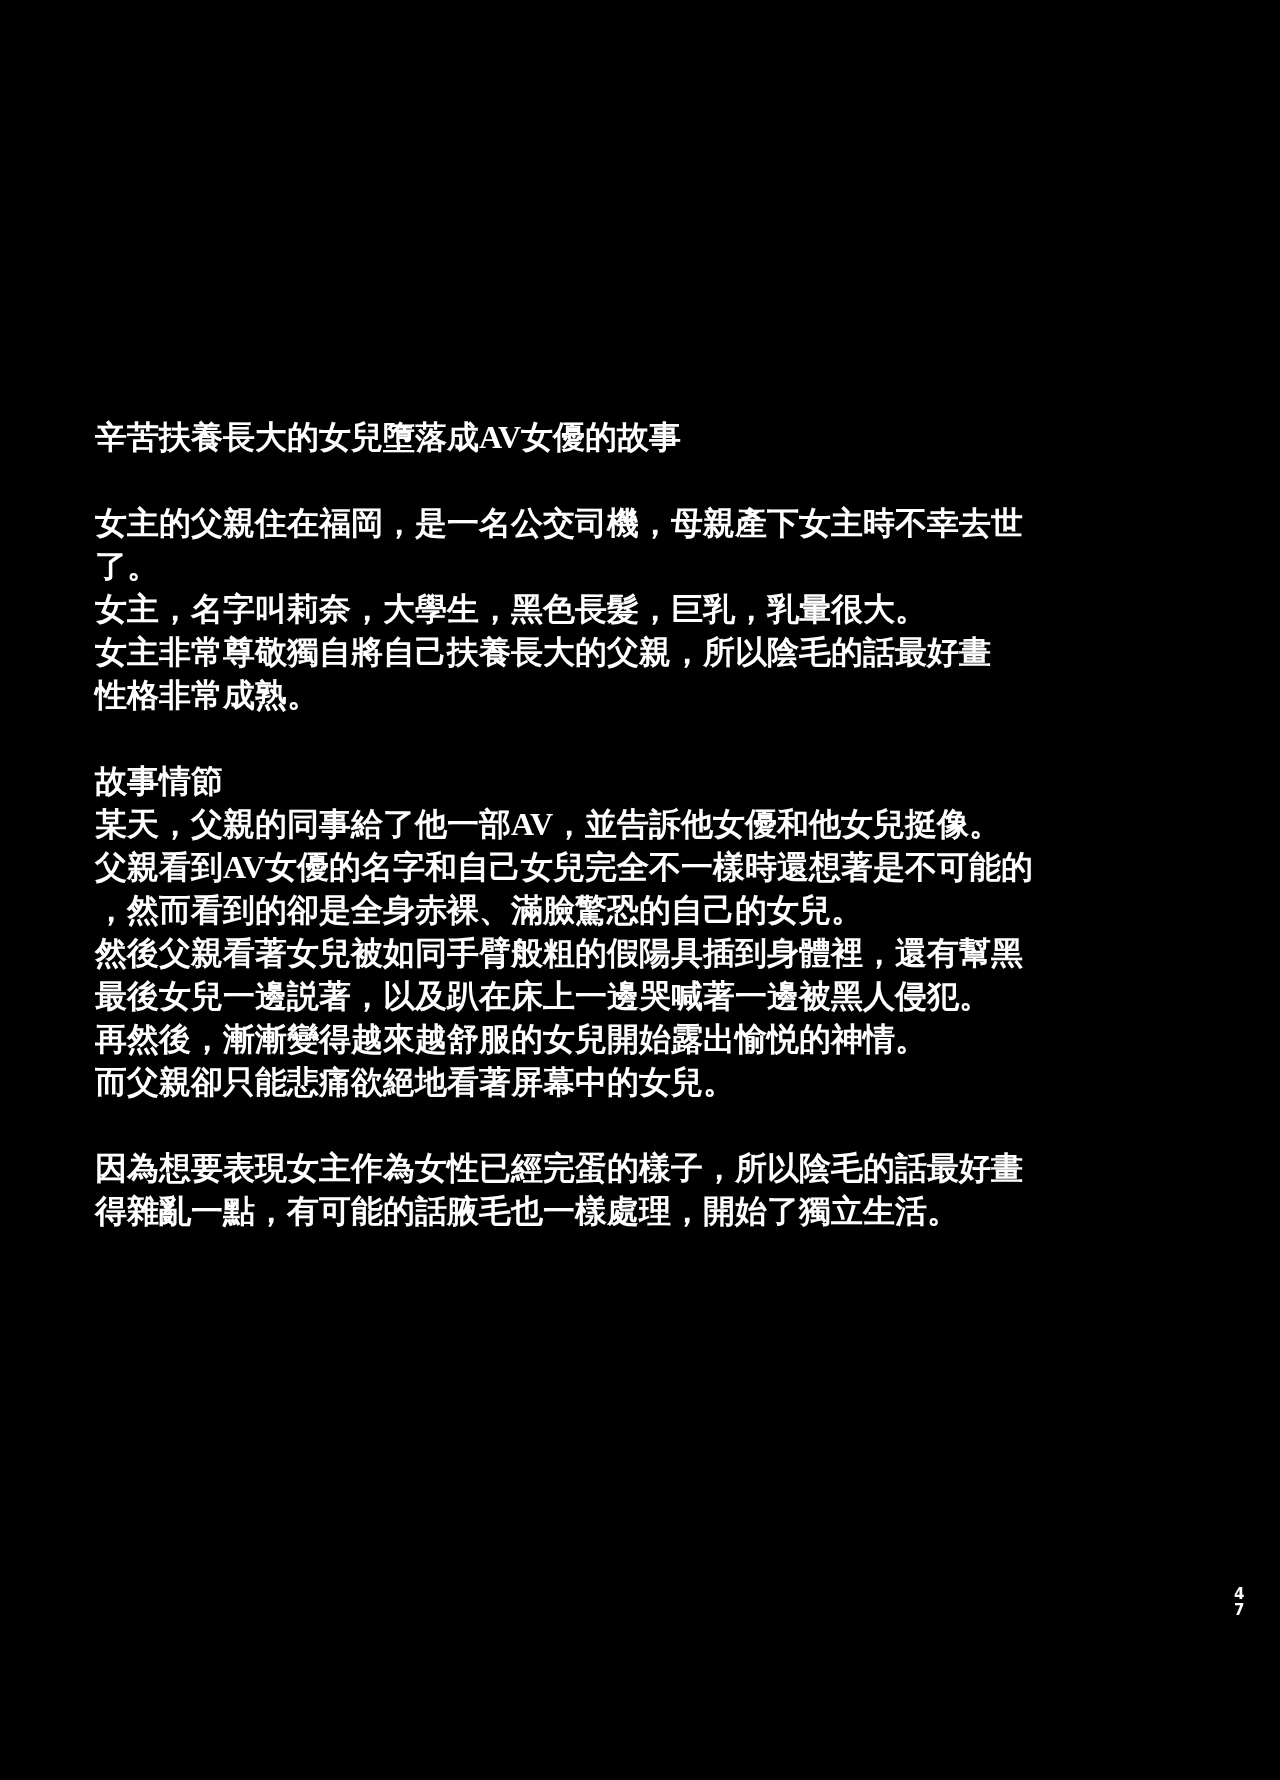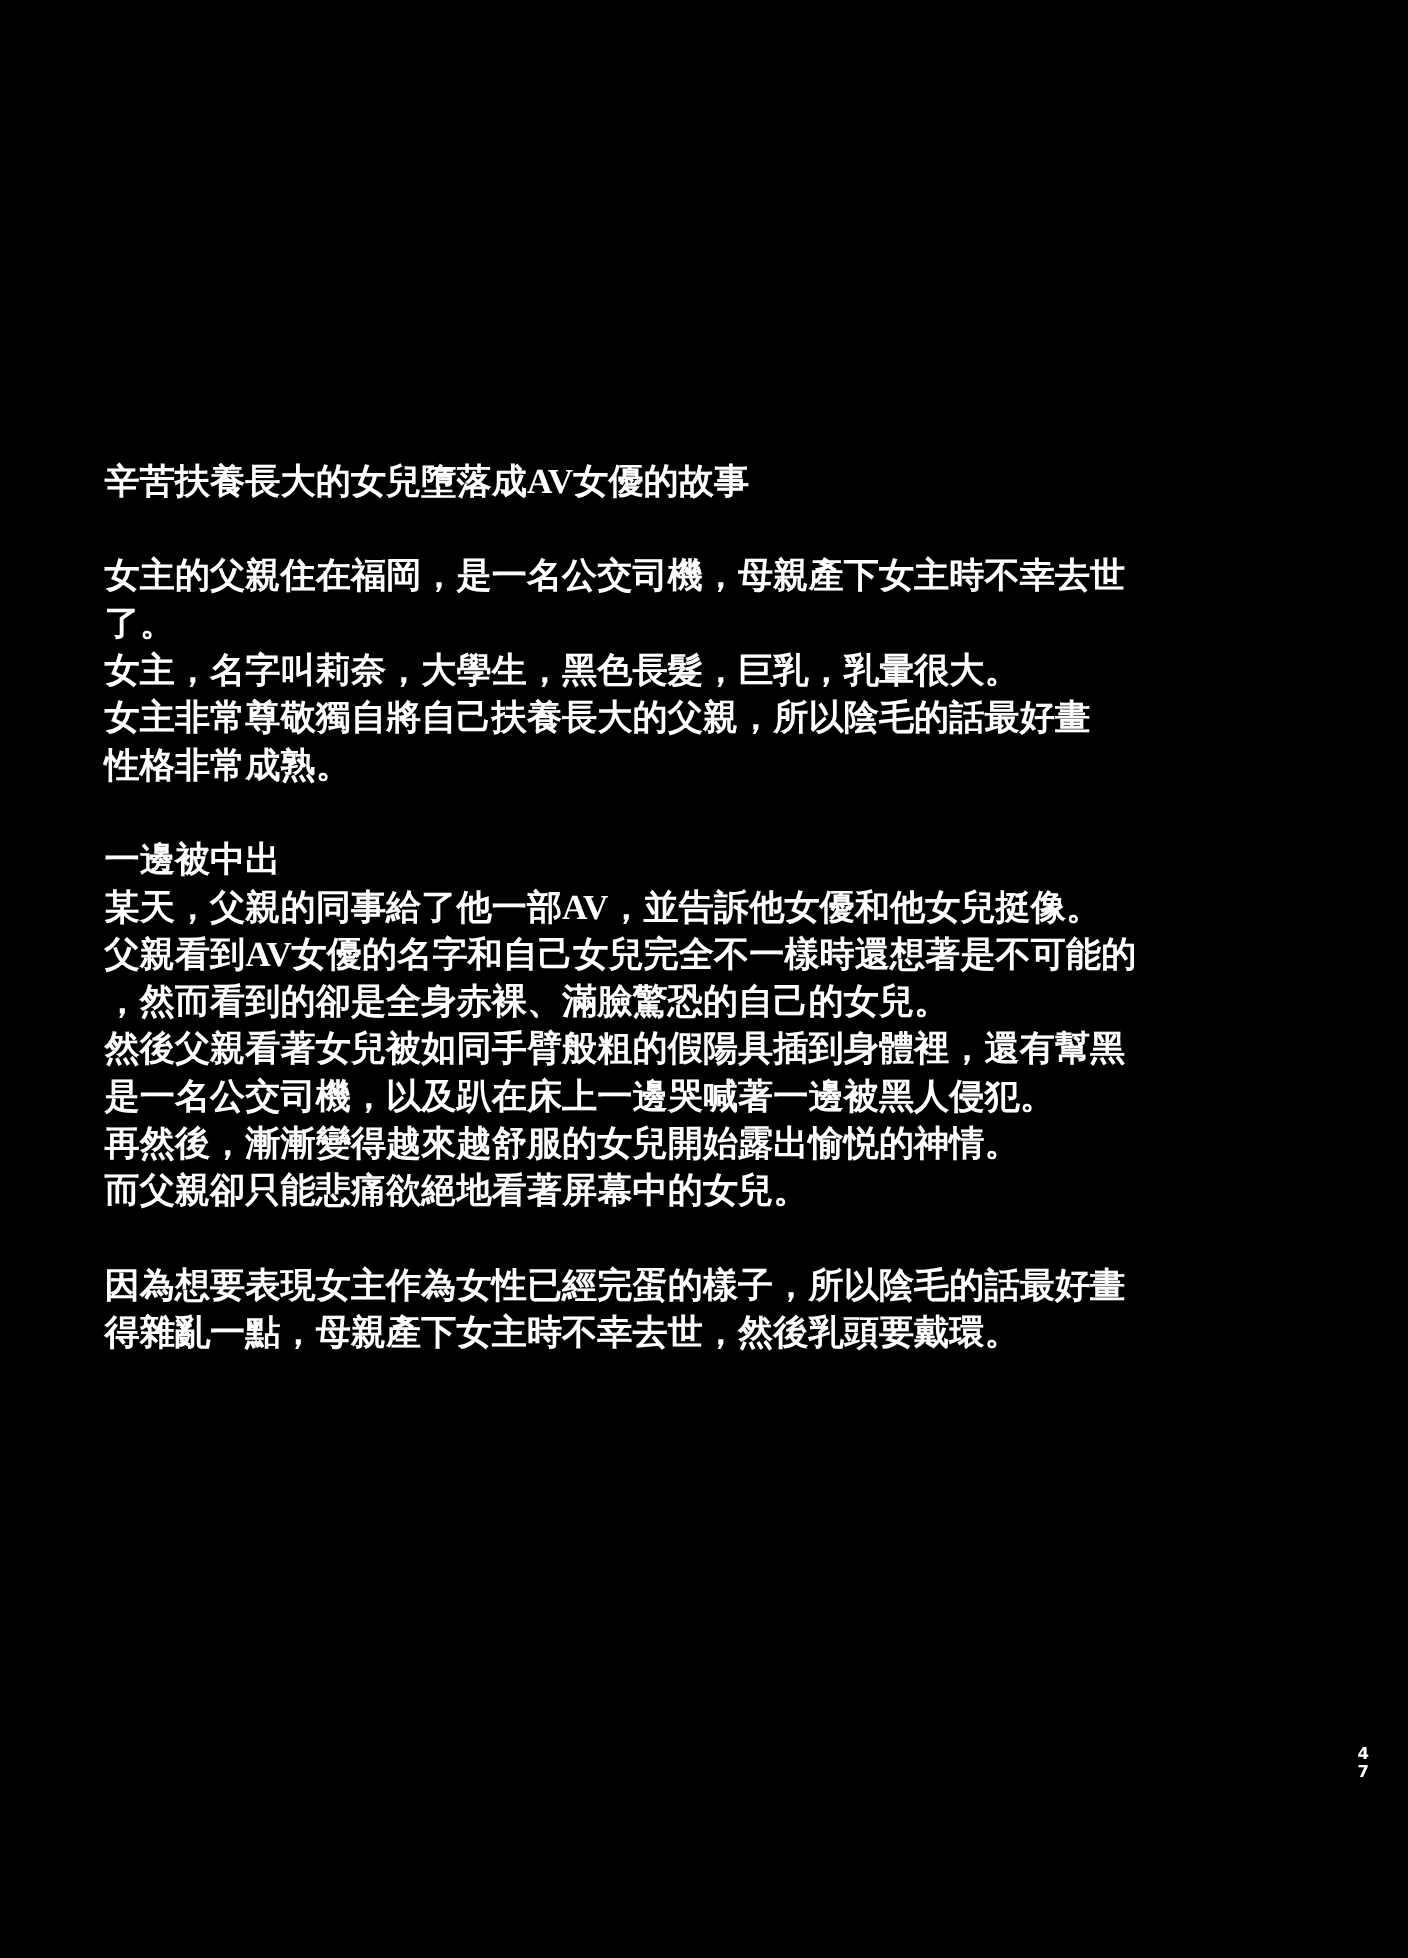--- a/index.html
+++ b/index.html
@@ -53,30 +53,30 @@
   <div class="line">辛苦扶養長大的女兒墮落成AV女優的故事</div>
   <div class="spacer"></div>
 
   <div class="line">女主的父親住在福岡，是一名公交司機，母親產下女主時不幸去世</div>
   <div class="line">了。</div>
   <div class="line">女主，名字叫莉奈，大學生，黑色長髮，巨乳，乳暈很大。</div>
   <div class="line">女主非常尊敬獨自將自己扶養長大的父親，所以陰毛的話最好畫</div>
   <div class="line">性格非常成熟。</div>
   <div class="spacer"></div>
 
-  <div class="line">一邊被中出</div>
+  <div class="line">故事情節</div>
   <div class="line">某天，父親的同事給了他一部AV，並告訴他女優和他女兒挺像。</div>
   <div class="line">父親看到AV女優的名字和自己女兒完全不一樣時還想著是不可能的</div>
   <div class="line">，然而看到的卻是全身赤裸、滿臉驚恐的自己的女兒。</div>
   <div class="line">然後父親看著女兒被如同手臂般粗的假陽具插到身體裡，還有幫黑</div>
-  <div class="line">是一名公交司機，以及趴在床上一邊哭喊著一邊被黑人侵犯。</div>
+  <div class="line">最後女兒一邊説著，以及趴在床上一邊哭喊著一邊被黑人侵犯。</div>
   <div class="line">再然後，漸漸變得越來越舒服的女兒開始露出愉悦的神情。</div>
   <div class="line">而父親卻只能悲痛欲絕地看著屏幕中的女兒。</div>
   <div class="spacer"></div>
 
   <div class="line">因為想要表現女主作為女性已經完蛋的樣子，所以陰毛的話最好畫</div>
-  <div class="line">得雜亂一點，母親產下女主時不幸去世，然後乳頭要戴環。</div>
+  <div class="line">得雜亂一點，有可能的話腋毛也一樣處理，開始了獨立生活。</div>
 </div>
 
 <div class="page-num">
   <span>4</span>
   <span>7</span>
 </div>
 
 </body></html>

